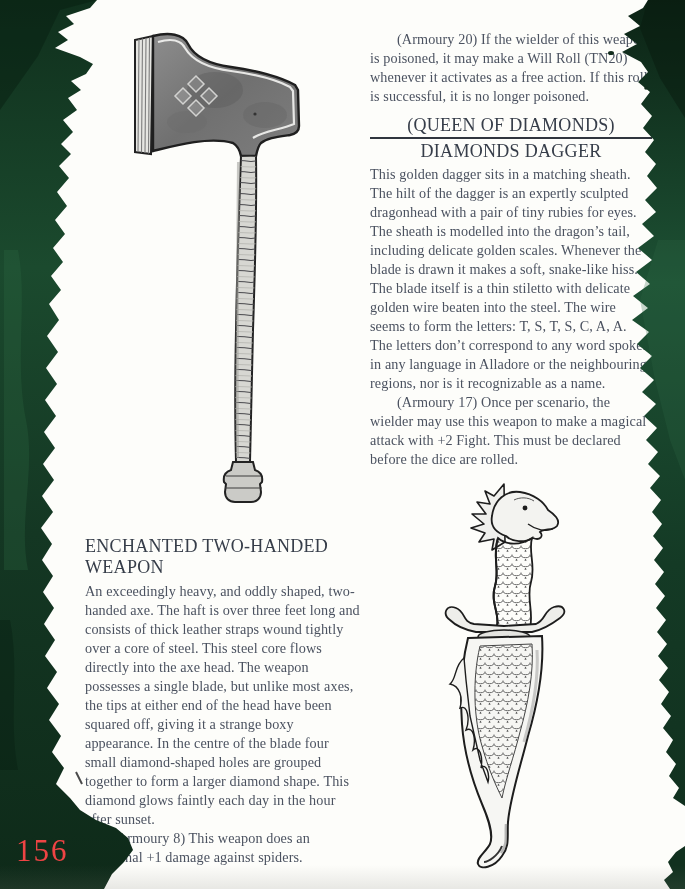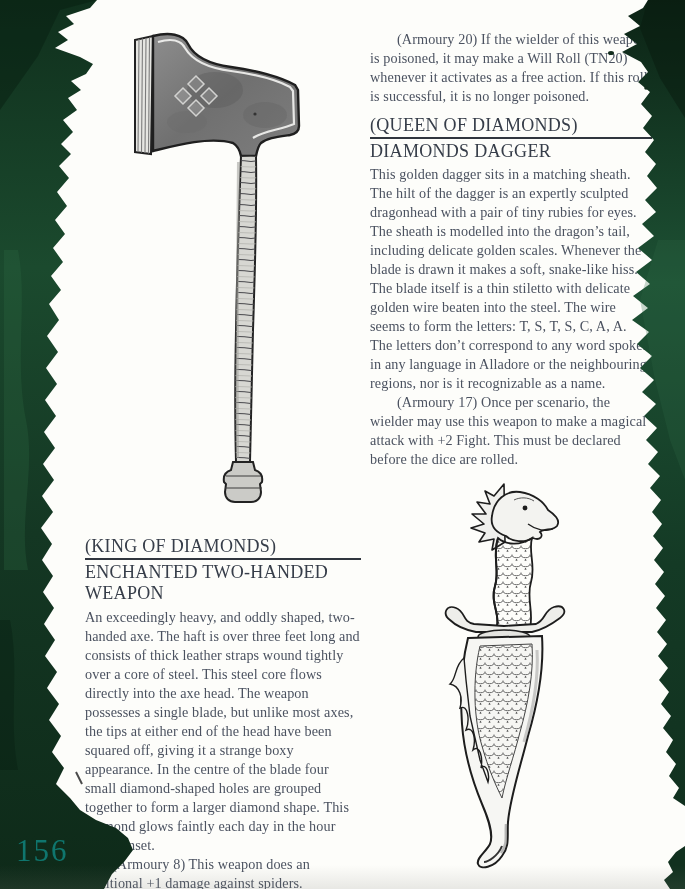--- a/index.html
+++ b/index.html
@@ -17,25 +17,25 @@
   }
   p.indent{text-indent:27px;}
   h2{
     margin:0;font-size:18px;font-weight:normal;line-height:21px;
     color:#363d49;letter-spacing:0.3px;
   }
   h2 .h-line1{
     display:block;border-bottom:2px solid #30353e;
     padding-bottom:1px;margin-bottom:2px;
   }
-  .col-right h2{margin-top:9px;margin-bottom:3px;}
+  .col-right h2{margin-top:9px;margin-bottom:3px;text-align:center;}
   .col-left h2{margin-bottom:4px;}
   .page-number{
     position:absolute;left:16px;top:833px;
-    font-size:31px;color:#0f766e;letter-spacing:2px;
+    font-size:31px;color:#ef4444;letter-spacing:2px;
     font-family:"Liberation Serif", serif;
   }
   .border-svg,.art{position:absolute;pointer-events:none;}
   .border-svg{left:0;top:0;}
   .art-axe{left:95px;top:20px;}
   .art-dagger{left:440px;top:480px;}
   .bottom-wash{
     position:absolute;left:0;right:0;bottom:0;height:24px;
     background:linear-gradient(to bottom, rgba(120,120,112,0), rgba(120,120,112,0.16));
   }
@@ -137,21 +137,20 @@
     <h2>
       <span class="h-line1">(QUEEN OF DIAMONDS)</span>
       <span>DIAMONDS DAGGER</span>
     </h2>
     <p class="body">This golden dagger sits in a matching sheath. The hilt of the dagger is an expertly sculpted dragonhead with a pair of tiny rubies for eyes. The sheath is modelled into the dragon’s tail, including delicate golden scales. Whenever the blade is drawn it makes a soft, snake-like hiss. The blade itself is a thin stiletto with delicate golden wire beaten into the steel. The wire seems to form the letters: T, S, T, S, C, A, A. The letters don’t correspond to any word spoken in any language in Alladore or the neighbouring regions, nor is it recognizable as a name.</p>
     <p class="body indent">(Armoury 17) Once per scenario, the wielder may use this weapon to make a magical attack with +2 Fight. This must be declared before the dice are rolled.</p>
   </div>
 
   <div class="col col-left">
     <h2>
-      <span class="h-line1">(KING OF DIAMONDS)</span>
       <span>ENCHANTED TWO-HANDED WEAPON</span>
     </h2>
     <p class="body">An exceedingly heavy, and oddly shaped, two-handed axe. The haft is over three feet long and consists of thick leather straps wound tightly over a core of steel. This steel core flows directly into the axe head. The weapon possesses a single blade, but unlike most axes, the tips at either end of the head have been squared off, giving it a strange boxy appearance. In the centre of the blade four small diamond-shaped holes are grouped together to form a larger diamond shape. This diamond glows faintly each day in the hour after sunset.</p>
     <p class="body indent">(Armoury 8) This weapon does an additional +1 damage against spiders.</p>
   </div>
 
   <svg class="border-svg" width="685" height="889" viewBox="0 0 685 889">
     <defs>
       <linearGradient id="gL" x1="0" y1="0" x2="0" y2="1">
         <stop offset="0" stop-color="#10301d"></stop>

